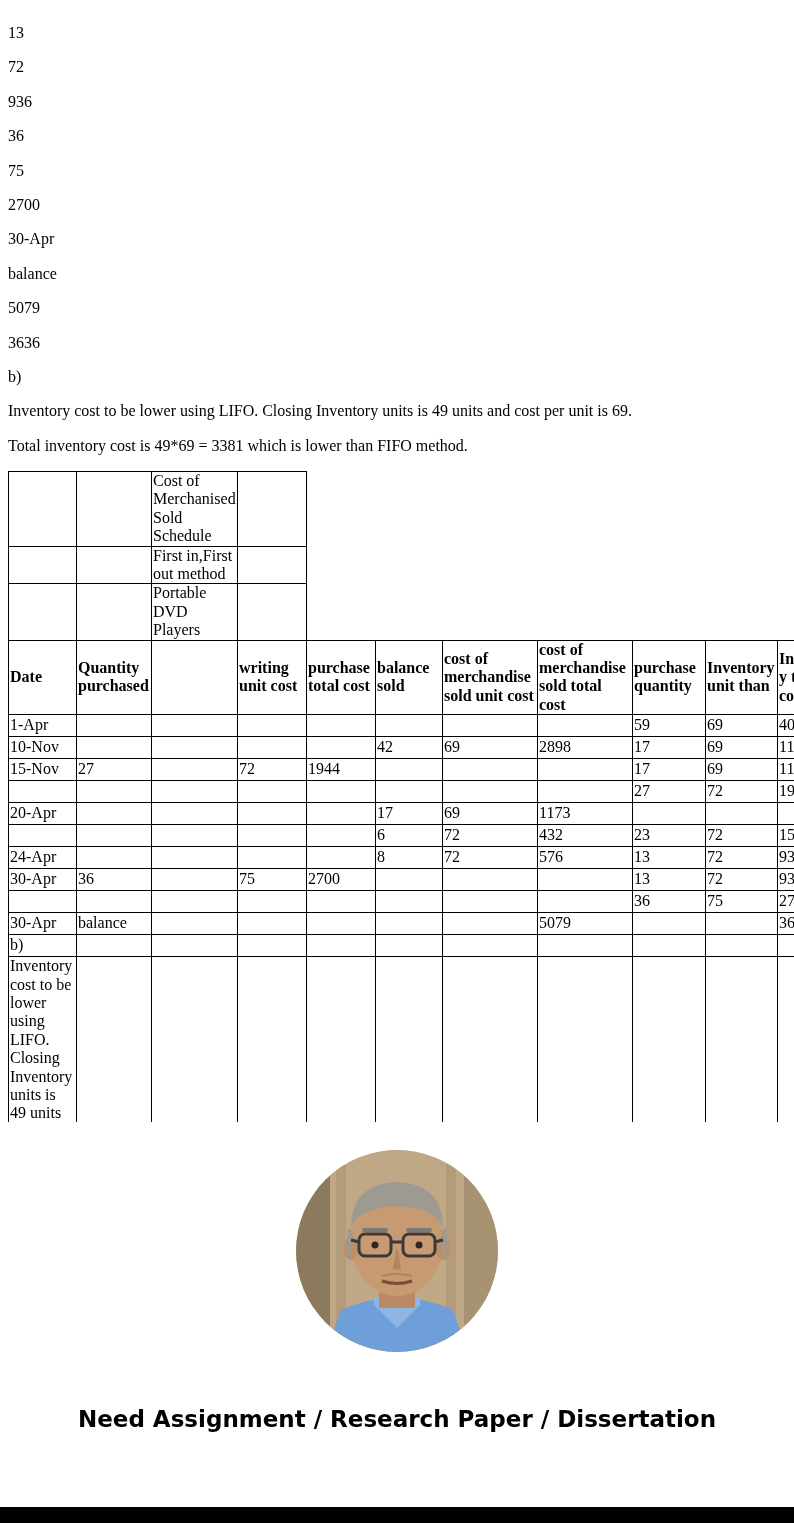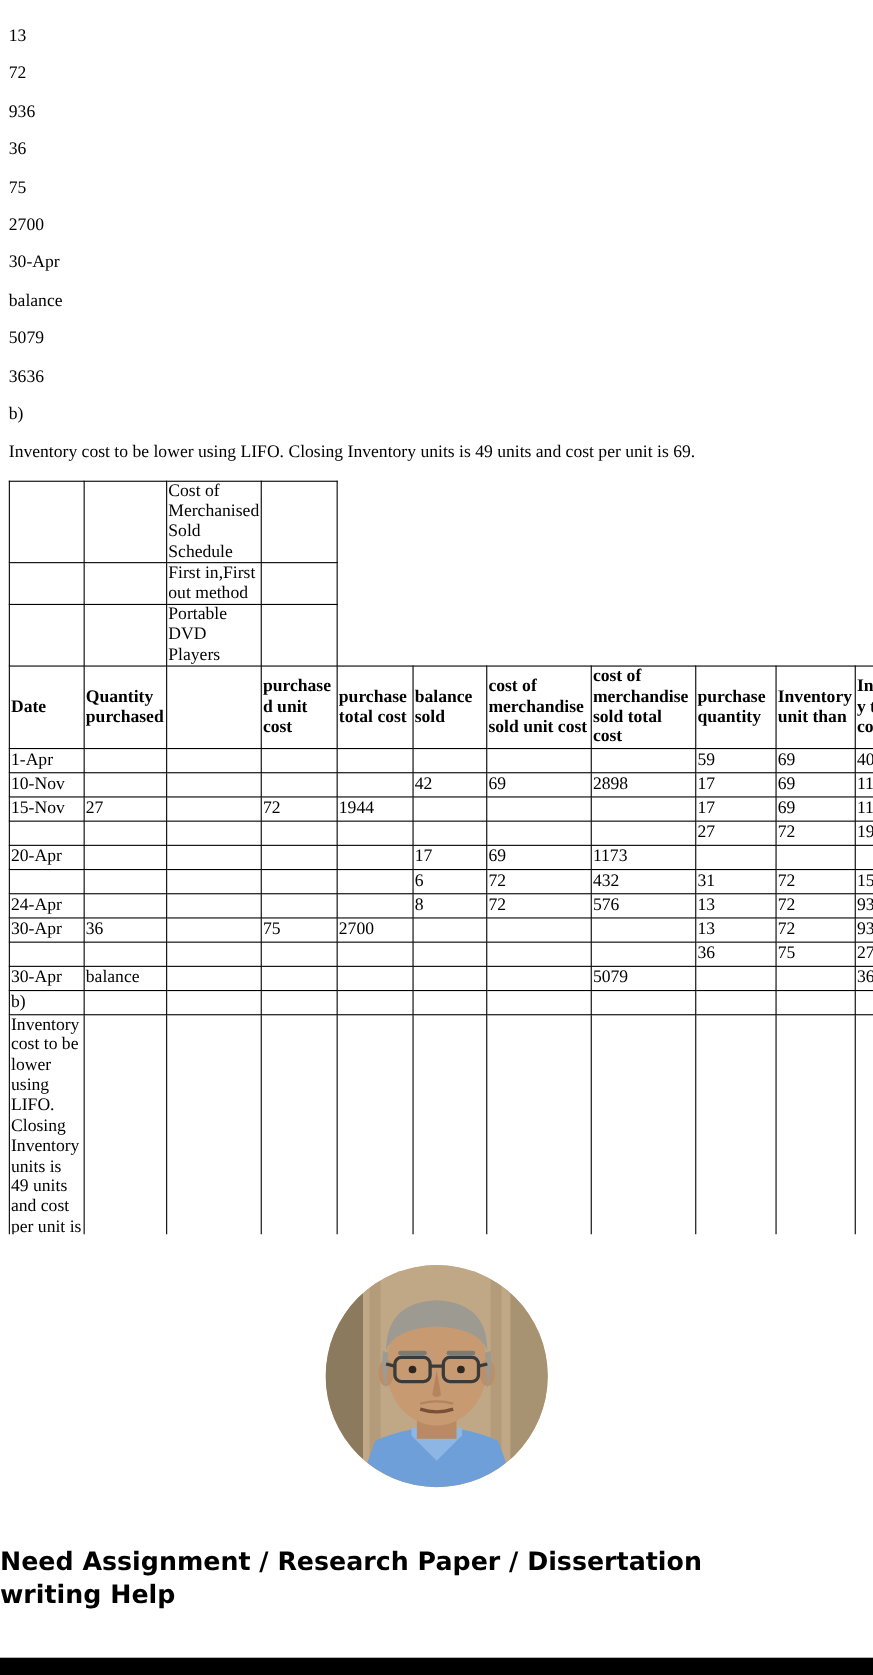--- a/index.html
+++ b/index.html
@@ -23,21 +23,21 @@
   table.cogs th{font-weight:bold;}
   table.cogs tr.data-row td{height:21px;}
   .avatar-wrap{
     margin-top:28px;text-align:center;
   }
   .avatar{
     display:inline-block;width:202px;height:202px;border-radius:50%;
     overflow:hidden;background:#bfa98a;
   }
   .footer-text{
-    margin-top:48px;
+    margin-top:48px;text-align:center;
     font-family:"DejaVu Sans","Liberation Sans",sans-serif;
     font-weight:bold;font-size:23px;line-height:30px;color:#000;
   }
   .bottom-bar{
     position:absolute;left:0;bottom:0;width:100%;height:16px;background:#000;
   }
 </style>
 </head>
 <body>
 
@@ -51,20 +51,21 @@
       <p>75</p>
       <p>2700</p>
       <p>30-Apr</p>
       <p>balance</p>
       <p>5079</p>
       <p>3636</p>
       <p>b)</p>
     </div>
 
   <p>Inventory cost to be lower using LIFO. Closing Inventory units is 49 units and cost per unit is 69.</p>
+  <p>Total inventory cost is 49*69 = 3381 which is lower than FIFO method.</p>
 
   <table class="cogs">
     <colgroup>
       <col style="width:68px">
         <col style="width:75px">
         <col style="width:86px">
       <col style="width:69px">
         <col style="width:69px">
         <col style="width:67px">
       <col style="width:95px">
@@ -89,21 +90,21 @@
         <tr>
           <td></td>
           <td></td>
           <td>Portable DVD Players</td>
           <td></td>
         </tr>
         <tr>
           <th>Date</th>
           <th>Quantity purchased</th>
           <th></th>
-          <th>purchased unit cost</th>
+          <th>writing unit cost</th>
           <th>purchase total cost</th>
           <th>balance sold</th>
           <th>cost of merchandise sold unit cost</th>
           <th>cost of merchandise sold total cost</th>
           <th>purchase quantity</th>
           <th>Inventory unit than</th>
           <th>Inventory total cost</th>
         </tr>
         <tr class="data-row">
           <td>1-Apr</td>
@@ -172,21 +173,21 @@
         </tr>
         <tr class="data-row">
           <td></td>
           <td></td>
           <td></td>
           <td></td>
           <td></td>
           <td>6</td>
           <td>72</td>
           <td>432</td>
-          <td>31</td>
+          <td>23</td>
           <td>72</td>
           <td>1512</td>
         </tr>
         <tr class="data-row">
           <td>24-Apr</td>
           <td></td>
           <td></td>
           <td></td>
           <td></td>
           <td>8</td>
@@ -311,16 +312,15 @@
 
         <path d="M86 131 Q101 136 116 131" fill="none" stroke="#7a4f38" stroke-width="3"></path>
         <path d="M86 126 Q101 122 116 126" fill="none" stroke="#a87a55" stroke-width="2" opacity="0.7"></path>
       </g>
     </svg>
   </span>
 </div>
 
 <div class="footer-text">
   <div>Need Assignment / Research Paper / Dissertation</div>
-  <div>writing Help</div>
 </div>
 
 <div class="bottom-bar"></div>
 
 </body></html>

